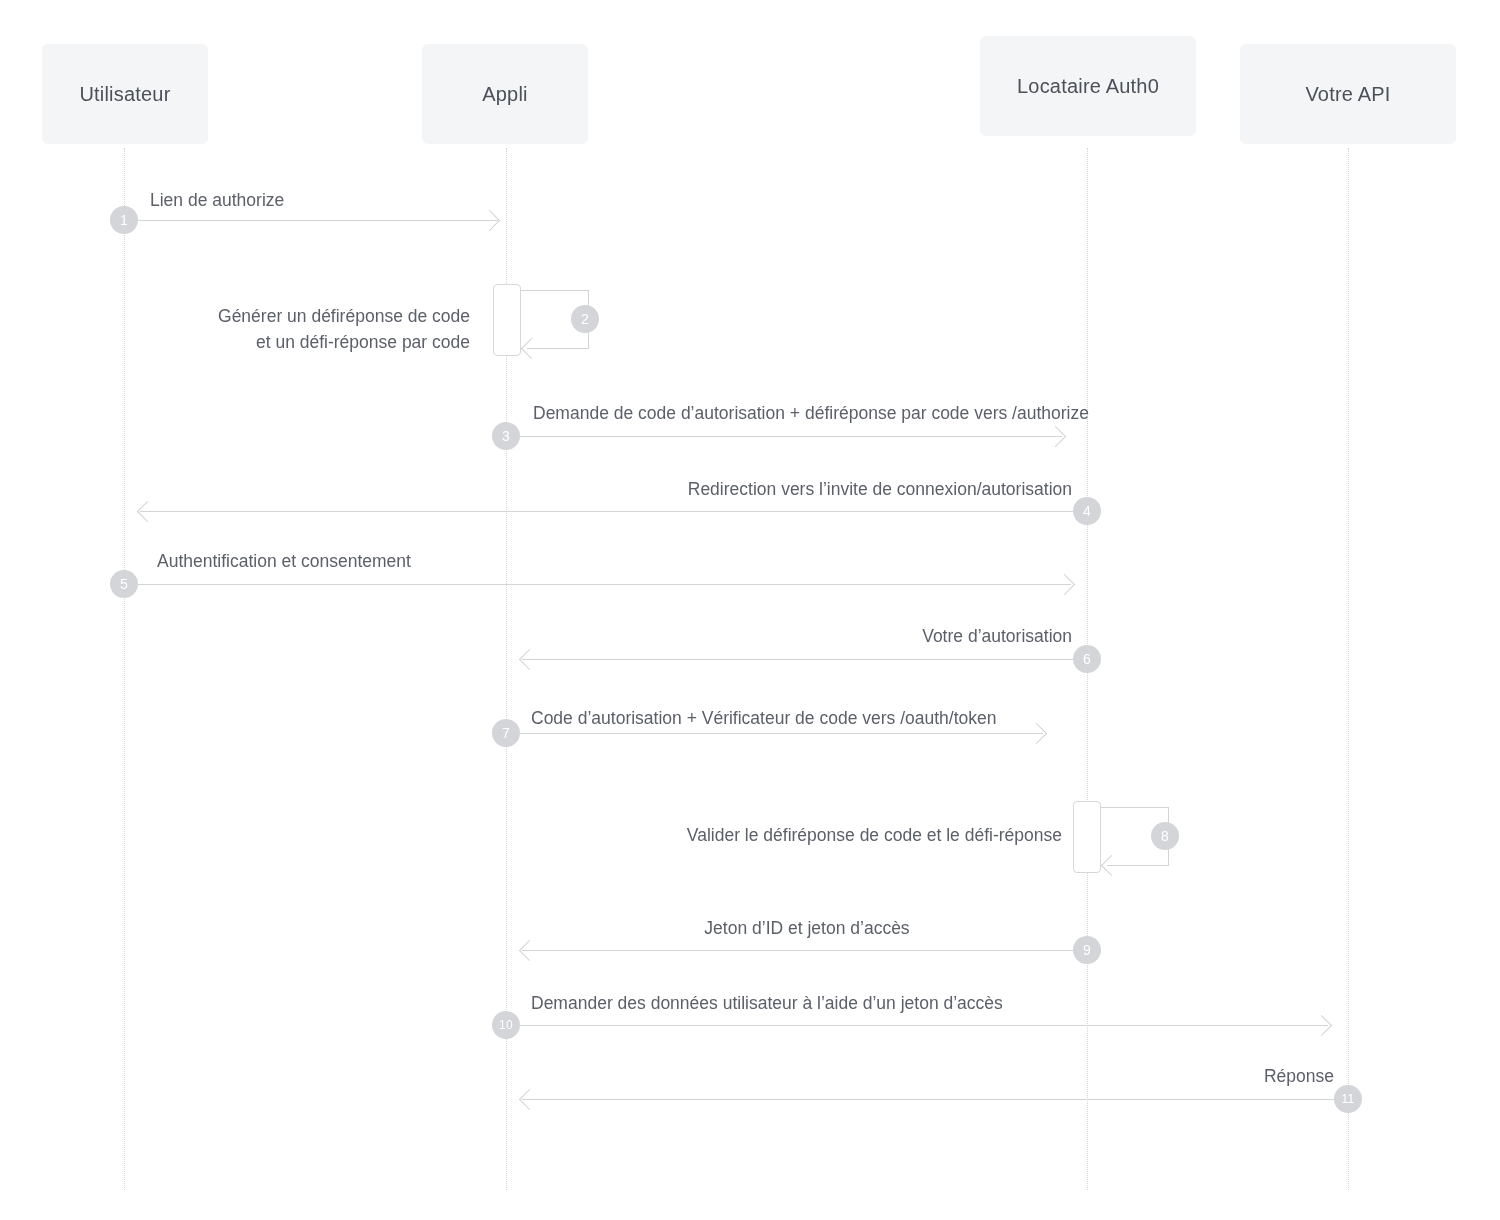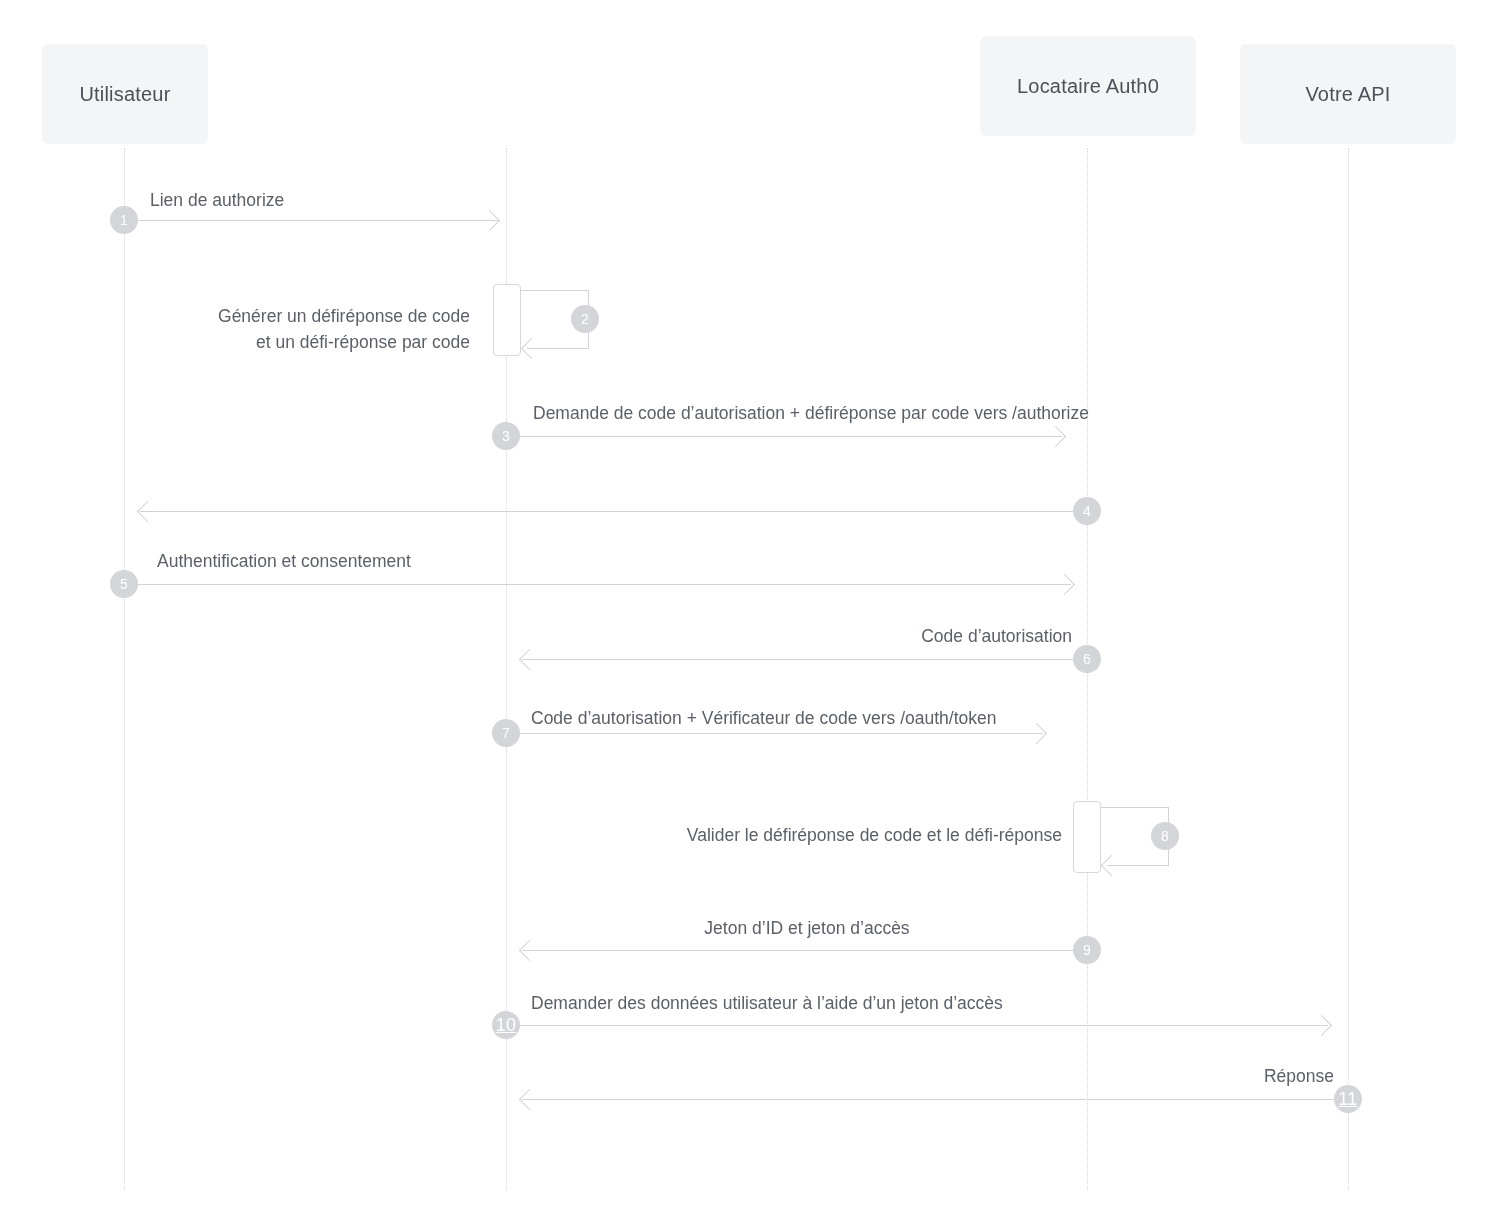--- a/index.html
+++ b/index.html
@@ -75,21 +75,21 @@
     border-radius: 50%;
     background: #d3d5d8;
     color: #ffffff;
     display: flex;
     align-items: center;
     justify-content: center;
     font-size: 14px;
     letter-spacing: 0.3px;
     box-sizing: border-box;
   }
-  .step-badge.two-digit { font-size: 18px; text-decoration: underline; }
+  .step-badge.two-digit { font-size: 12px; }
 
   
   .activation {
     position: absolute;
     width: 28px;
     background: #ffffff;
     border: 1.5px solid #d6d8db;
     border-radius: 4px;
     box-sizing: border-box;
   }
@@ -114,20 +114,23 @@
 </style>
 </head>
 <body>
 
 <div id="diagram">
 
   <div class="participant" style="left:42px; top:44px; width:166px; height:100px;">
     <span class="participant-label">Utilisateur</span>
   </div>
 
+  <div class="participant" style="left:422px; top:44px; width:166px; height:100px;">
+    <span class="participant-label">Appli</span>
+  </div>
 
   <div class="participant" style="left:980px; top:36px; width:216px; height:100px;">
     <span class="participant-label">Locataire Auth0</span>
   </div>
 
   <div class="participant" style="left:1240px; top:44px; width:216px; height:100px;">
     <span class="participant-label">Votre API</span>
   </div>
 
   <div class="lifeline" style="left:124px;  top:148px; height:1042px;"></div>
@@ -147,30 +150,31 @@
   <div class="loop-right" style="left:588px; top:290px; height:59px;"></div>
   <div class="loop-bottom" style="left:527px; top:348px; width:62px;"></div>
   <div class="arrowhead left" style="left:524px; top:341px;"></div>
   <div class="step-badge" style="left:571px; top:305px;">2</div>
 
   <div class="msg-label" style="left:533px; top:401px;">Demande de code d’autorisation + défiréponse par code vers /authorize</div>
   <div class="msg-line" style="left:506px; top:436px; width:556px;"></div>
   <div class="arrowhead right" style="left:1048px; top:429px;"></div>
   <div class="step-badge" style="left:492px; top:422px;">3</div>
 
+  <div class="msg-label right-align" style="left:462px; top:477px; width:610px;">Redirection vers l’invite de connexion/autorisation</div>
   <div class="msg-line" style="left:140px; top:511px; width:947px;"></div>
   <div class="arrowhead left" style="left:140px; top:504px;"></div>
   <div class="step-badge" style="left:1073px; top:497px;">4</div>
 
   <div class="msg-label" style="left:157px; top:549px;text-align:right;">Authentification et consentement</div>
   <div class="msg-line" style="left:124px; top:584px; width:947px;"></div>
   <div class="arrowhead right" style="left:1057px; top:577px;"></div>
   <div class="step-badge" style="left:110px; top:570px;">5</div>
 
-  <div class="msg-label right-align" style="left:542px; top:624px; width:530px;">Code d’autorisation</div>
+  <div class="msg-label right-align" style="left:542px; top:624px; width:530px;">Votre d’autorisation</div>
   <div class="msg-line" style="left:522px; top:659px; width:565px;"></div>
   <div class="arrowhead left" style="left:522px; top:652px;"></div>
   <div class="step-badge" style="left:1073px; top:645px;">6</div>
 
   <div class="msg-label" style="left:531px; top:698px;margin-top:8px;">Code d’autorisation + Vérificateur de code vers /oauth/token</div>
   <div class="msg-line" style="left:506px; top:733px; width:537px;"></div>
   <div class="arrowhead right" style="left:1029px; top:726px;"></div>
   <div class="step-badge" style="left:492px; top:719px;">7</div>
 
   <div class="self-label" style="left:560px; top:822px; width:502px;">Valider le défiréponse de code et le défi-réponse</div>

